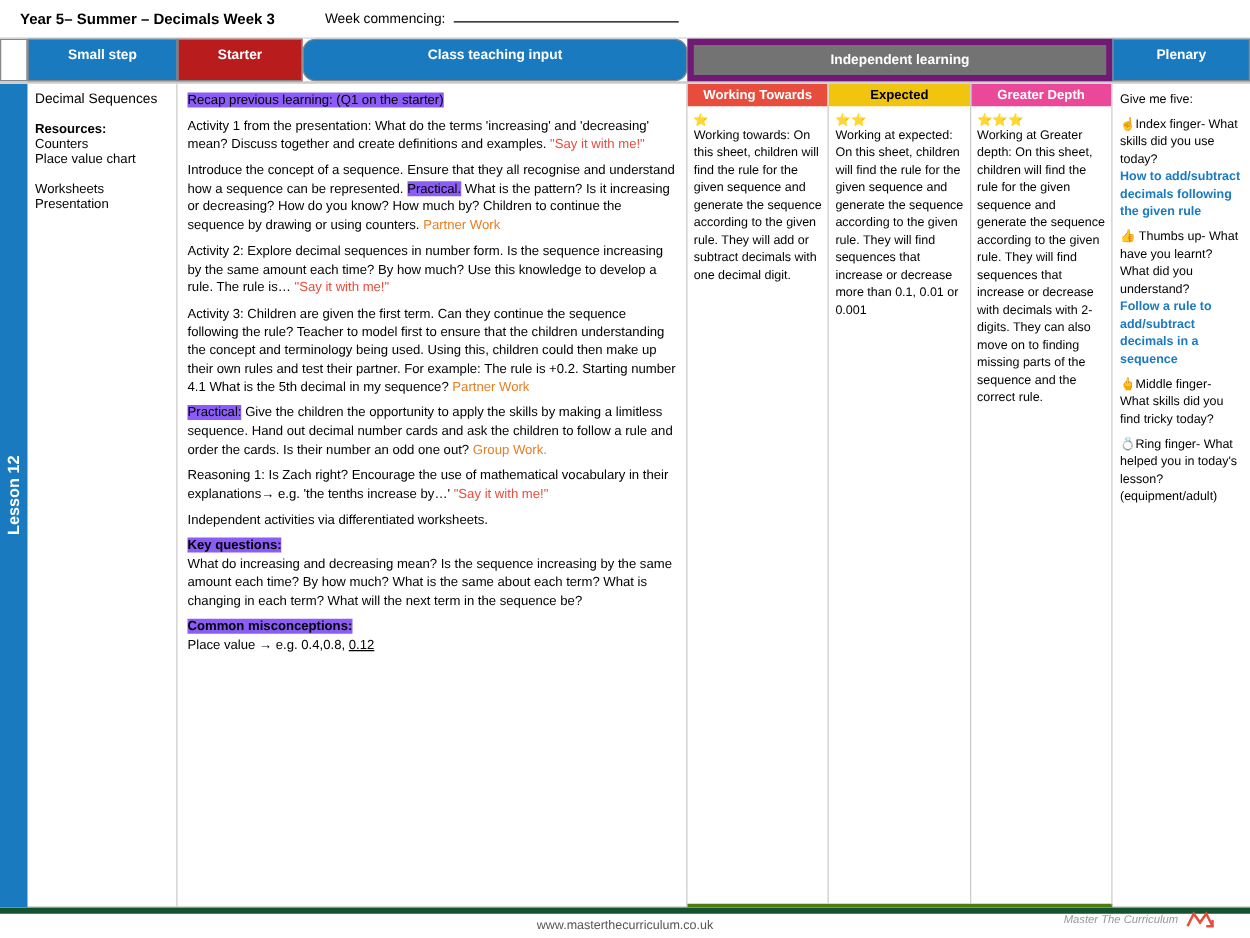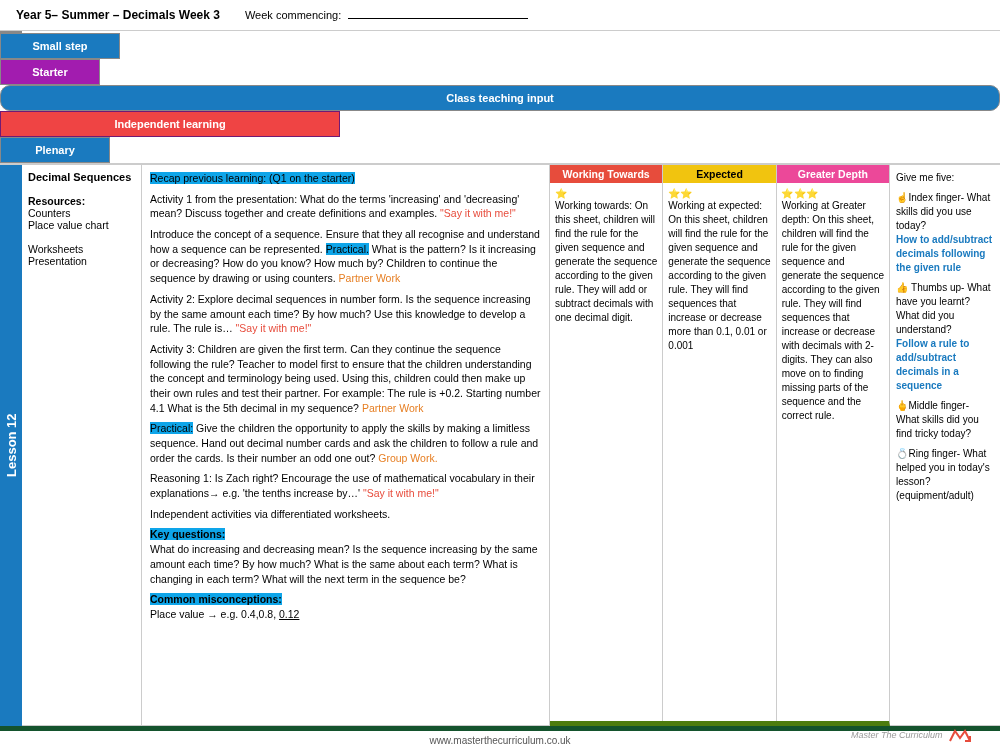--- a/index.html
+++ b/index.html
@@ -1,54 +1,54 @@
 <!DOCTYPE html>
 <html><head>
   <meta charset="utf-8">
   <style>
     * { margin: 0; padding: 0; box-sizing: border-box; }
     body { width: 1000px; height: 750px; font-family: Arial, sans-serif; font-size: 11px; background: #fff; overflow: hidden; }
 
     .page { width: 1000px; height: 750px; display: flex; flex-direction: column; }
 
-    .top-header { display: flex; align-items: center; padding: 8px 16px; border-bottom: 1px solid #ccc; gap: 25px; }
+    .top-header { display: flex; align-items: center; padding: 8px 16px; border-bottom: 1px solid #ccc; gap: 40px; }
     .top-header-title { font-size: 12px; font-weight: bold; }
     .week-line { display: inline-block; width: 180px; border-bottom: 1px solid #000; margin-left: 4px; }
 
-    .column-headers { display: flex; background: #fff; border-bottom: 2px solid #ccc; flex-direction: column; }
+    .column-headers { display: flex; background: #fff; border-bottom: 2px solid #ccc; }
     .col-header { text-align: center; padding: 6px 4px; font-size: 11px; font-weight: bold; border: 1px solid #888; color: #fff; }
     .col-small-step { width: 120px; background: #1a7abf; flex-shrink: 0; }
-    .col-starter { width: 100px; background: #a21caf; flex-shrink: 0; }
+    .col-starter { width: 100px; background: #b91c1c; flex-shrink: 0; }
     .col-teaching { flex: 1; background: #1a7abf; border-radius: 10px; }
     .col-plenary { width: 110px; background: #1a7abf; flex-shrink: 0; }
 
     .content-row { display: flex; flex: 1; overflow: hidden; position: relative; }
 
     .lesson-label { writing-mode: vertical-rl; transform: rotate(180deg); background: #1a7abf; color: #fff; font-weight: bold; font-size: 13px; text-align: center; padding: 8px 4px; width: 22px; flex-shrink: 0; display: flex; align-items: center; justify-content: center; }
 
     .col-small-step-body { width: 120px; flex-shrink: 0; padding: 6px; border-right: 1px solid #ccc; border-bottom: 1px solid #ccc; font-size: 10.5px; }
     .col-starter-body { width: 100px; flex-shrink: 0; padding: 6px; border-right: 1px solid #ccc; border-bottom: 1px solid #ccc; font-size: 10.5px; }
     .col-teaching-body { flex: 1; padding: 6px 8px; border-right: 1px solid #ccc; border-bottom: 1px solid #ccc; font-size: 10.5px; overflow-y: auto; }
-    .col-independent-body { width: 340px; flex-shrink: 0; display: flex; border-right: 1px solid #ccc; border-bottom: 5px solid #4d7c0f; }
+    .col-independent-body { width: 340px; flex-shrink: 0; display: flex; border-right: 1px solid #ccc; border-bottom: 3px solid #4d7c0f; }
     .col-plenary-body { width: 110px; flex-shrink: 0; padding: 6px; border-bottom: 1px solid #ccc; font-size: 10px; overflow-y: auto; }
 
     .ind-sub { flex: 1; padding: 5px; border-right: 1px solid #ccc; font-size: 10px; overflow-y: auto; }
     .ind-sub:last-child { border-right: none; }
 
     .ind-header { text-align: center; font-weight: bold; padding: 3px; margin: -5px -5px 5px -5px; color: #fff; font-size: 10.5px; }
     .working-towards-header { background: #e74c3c; }
     .expected-header { background: #f1c40f; color: #000; }
     .greater-depth-header { background: #ec4899; }
 
     .bold { font-weight: bold; }
-    .green-highlight { background-color: #0ea5e9; }
+    .green-highlight { background-color: #8b5cf6; }
     .red-text { color: #e74c3c; }
     .orange-text { color: #e67e22; }
 
-    .small-step-title { font-weight: bold; font-size: 11px; margin-bottom: 12px; }
+    .small-step-title { font-weight: normal; font-size: 11px; margin-bottom: 12px; }
     .resources-section { margin-top: 6px; }
     .resources-label { font-weight: bold; }
 
     .para { margin-bottom: 6px; line-height: 1.4; }
 
     .footer { text-align: center; padding: 4px; font-size: 10px; color: #555; border-top: 5px solid #14532d; position: relative; }
     .footer-logo { position: absolute; right: 25px; bottom: 4px; font-size: 9px; color: #999; font-style: italic; }
 
     .plenary-finger { margin-bottom: 6px; line-height: 1.4; }
     .plenary-blue { color: #1a7abf; font-weight: bold; }
@@ -65,21 +65,21 @@
       <span class="week-line"></span>
     </span>
   </div>
 
   <div class="column-headers">
     <div style="width:22px; flex-shrink:0; background:#fff; border:1px solid #888;"></div>
     <div class="col-header col-small-step">Small step</div>
     <div class="col-header col-starter">Starter</div>
     <div class="col-header col-teaching">Class teaching input</div>
     <div style="width:340px; flex-shrink:0; display:flex;">
-      <div class="col-header" style="flex:1; background:#ef4444; border:1px solid #701a75;">Independent learning</div>
+      <div class="col-header" style="flex:1; background:#737373; border:5px solid #701a75;">Independent learning</div>
     </div>
     <div class="col-header col-plenary">Plenary</div>
   </div>
 
   <div class="content-row">
 
     <div class="lesson-label">Lesson 12</div>
 
     <div class="col-small-step-body">
       <div class="small-step-title">Decimal Sequences</div>

